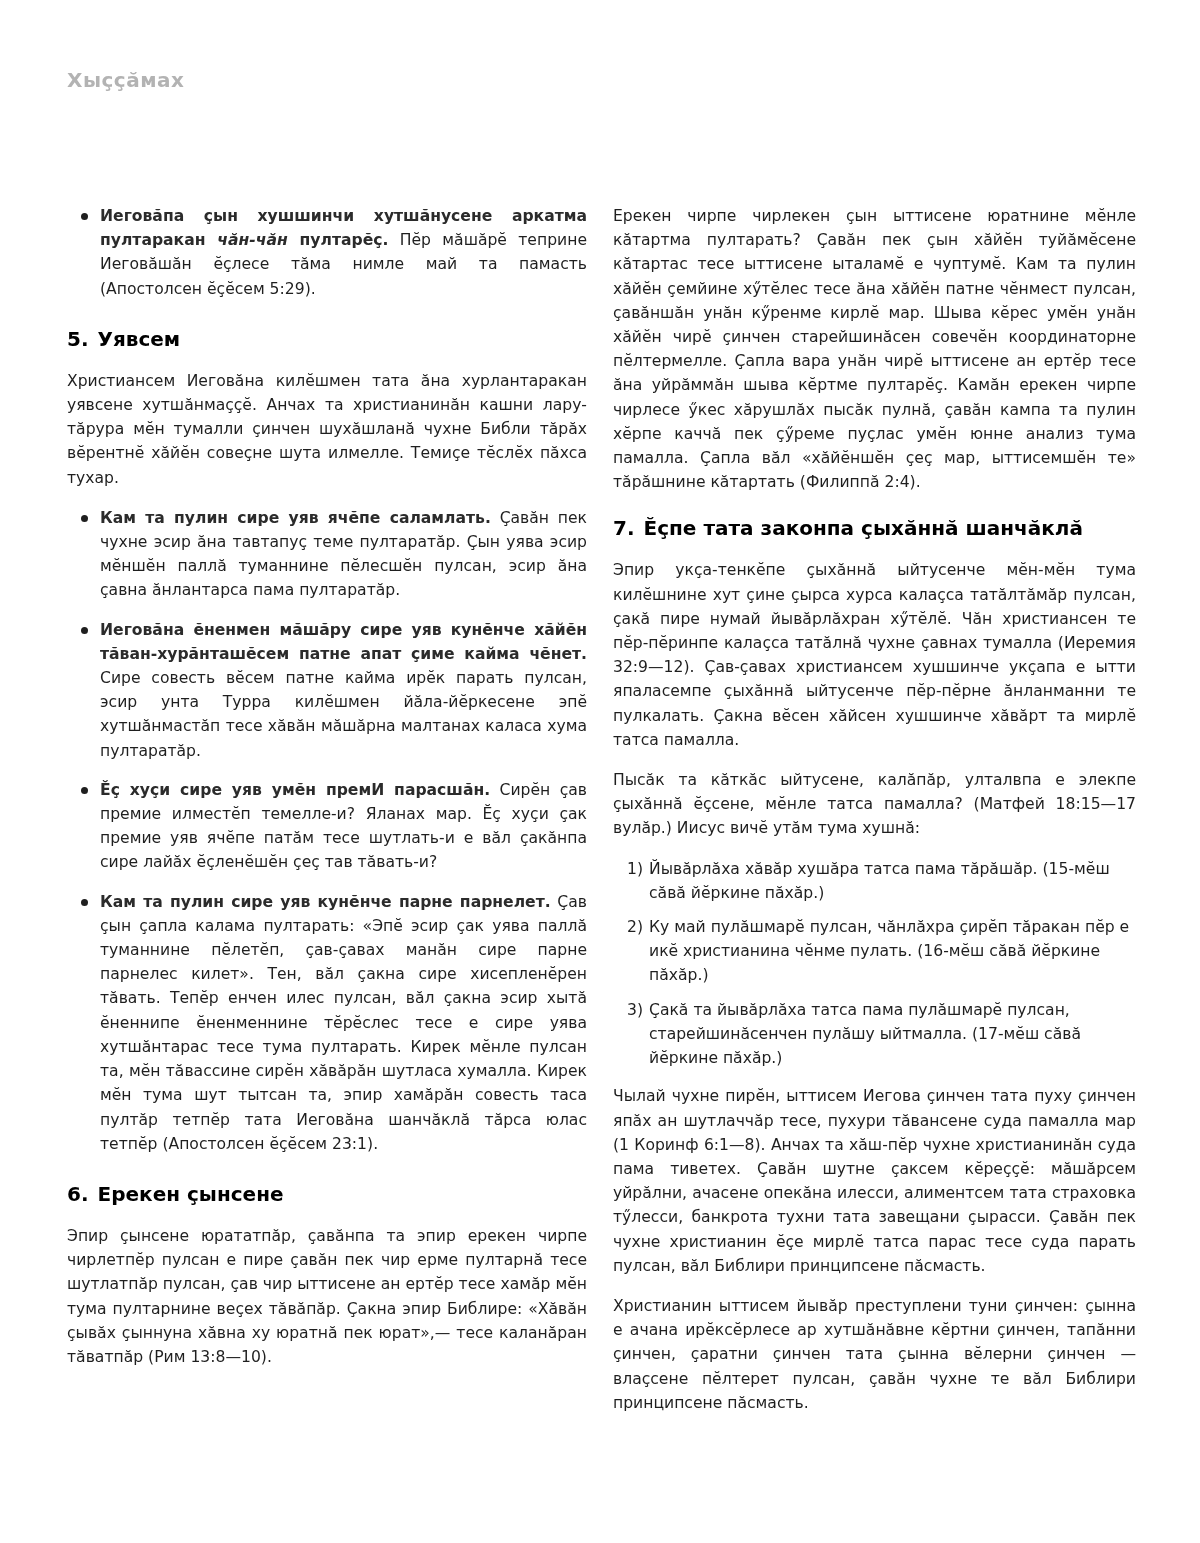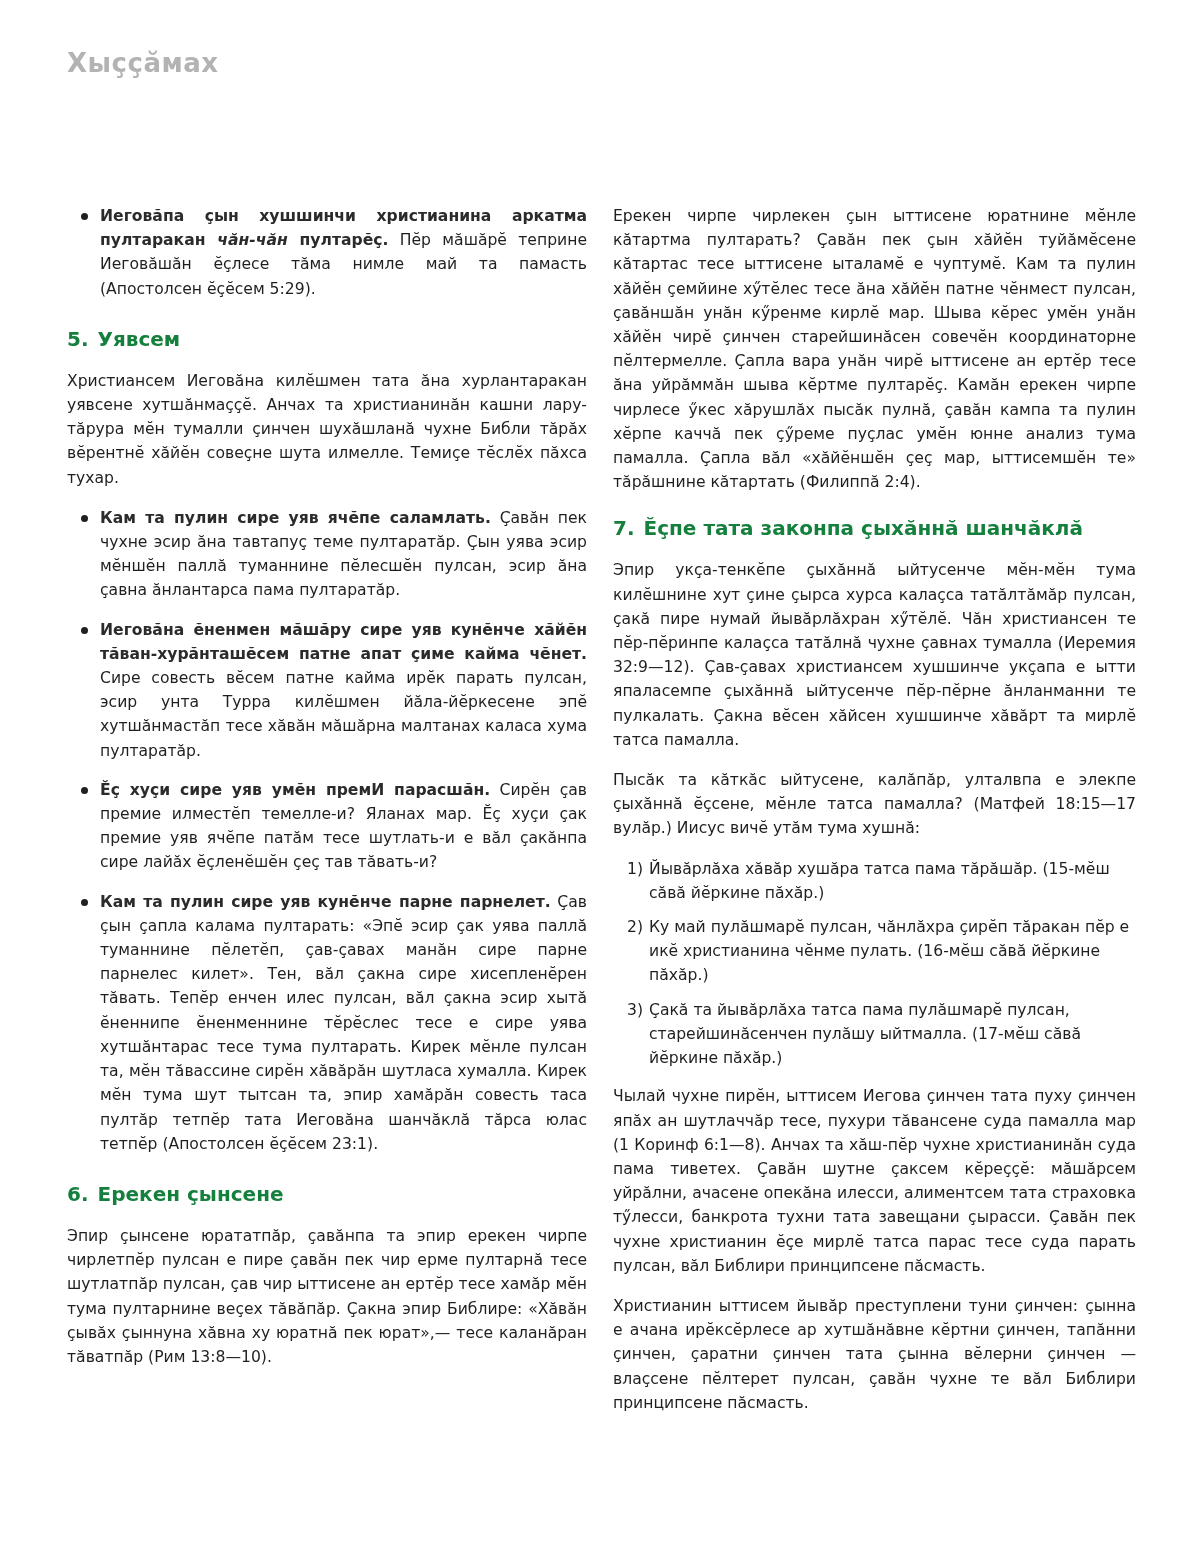--- a/index.html
+++ b/index.html
@@ -2,58 +2,58 @@
 <html><head>
 <meta charset="utf-8">
 <style>
   html, body { margin: 0; padding: 0; background: #ffffff; }
   body {
     width: 1200px; height: 1543px; position: relative; overflow: hidden;
     font-family: "DejaVu Sans", "Liberation Sans", sans-serif;
     color: #1f1f1f;
   }
   .running-head {
-    position: absolute; left: 67px; top: 48px;
+    position: absolute; left: 67px; top: 68px;
     font-family: "DejaVu Sans", sans-serif;
-    font-weight: bold; font-size: 26px; color: #b3b3b3; letter-spacing: 0.5px;
+    font-weight: bold; font-size: 20px; color: #b3b3b3; letter-spacing: 0.5px;
   }
   .col {
     position: absolute; top: 204px; width: 520px;
     font-size: 15.6px; line-height: 24.2px; text-align: justify; hyphens: manual;
   }
   .col-left { left: 67px; }
   .col-right { left: 613px; width: 523px; }
   p { margin: 0 0 16px 0; }
   ul.bullets { list-style: none; margin: 0 0 20px 0; padding: 0; }
   ul.bullets li { position: relative; padding-left: 33px; margin-bottom: 15px; }
   ul.bullets li .dot {
     position: absolute; left: 14px; top: 9px; width: 7px; height: 7px;
     border-radius: 50%; background: #1f1f1f;
   }
   .lead { font-weight: bold; color: #2b2b2b; }
   .lead i { font-style: italic; }
   h2 {
-    font-size: 20px; font-weight: bold; margin: 24px 0 16px 0; color: #15803d;
+    font-size: 20px; font-weight: bold; margin: 24px 0 16px 0; color: #000000;
     line-height: 28px; text-align: left;
   }
   h2 .num { margin-right: 9px; }
   ol.steps { list-style: none; margin: 0 0 14px 0; padding: 0; text-align: left; }
   ol.steps li { position: relative; padding-left: 36px; margin-bottom: 10px; }
   ol.steps li .n { position: absolute; left: 14px; top: 0; }
 </style>
 </head>
 <body>
 
 <div class="running-head">Хыççăмах</div>
 
 <div class="col col-left">
   <ul class="bullets">
     <li>
       <span class="dot"></span>
-      <span class="lead"><span>Иеговăпа çын хушшинчи христианина аркатма пултаракан </span><i>чăн-чăн</i><span> пултарĕç.</span></span><span> Пĕр мăшăрĕ теприне Иеговăшăн ĕçлесе тăма нимле май та памасть (Апостолсен ĕçĕсем 5:29).</span>
+      <span class="lead"><span>Иеговăпа çын хушшинчи хутшăнусене аркатма пултаракан </span><i>чăн-чăн</i><span> пултарĕç.</span></span><span> Пĕр мăшăрĕ теприне Иеговăшăн ĕçлесе тăма нимле май та памасть (Апостолсен ĕçĕсем 5:29).</span>
     </li>
   </ul>
 
   <h2><span class="num">5.</span><span>Уявсем</span></h2>
   <p>Христиансем Иеговăна килĕшмен тата ăна хурлантаракан уявсене хутшăнмаççĕ. Анчах та христианинăн кашни лару-тăрура мĕн тумалли çинчен шухăшланă чухне Библи тăрăх вĕрентнĕ хăйĕн совеçне шута илмелле. Темиçе тĕслĕх пăхса тухар.</p>
 
   <ul class="bullets">
     <li>
       <span class="dot"></span>
       <span class="lead">Кам та пулин сире уяв ячĕпе саламлать.</span><span> Çавăн пек чухне эсир ăна тавтапуç теме пултаратăр. Çын уява эсир мĕншĕн паллă туманнине пĕлесшĕн пулсан, эсир ăна çавна ăнлантарса пама пултаратăр.</span>

